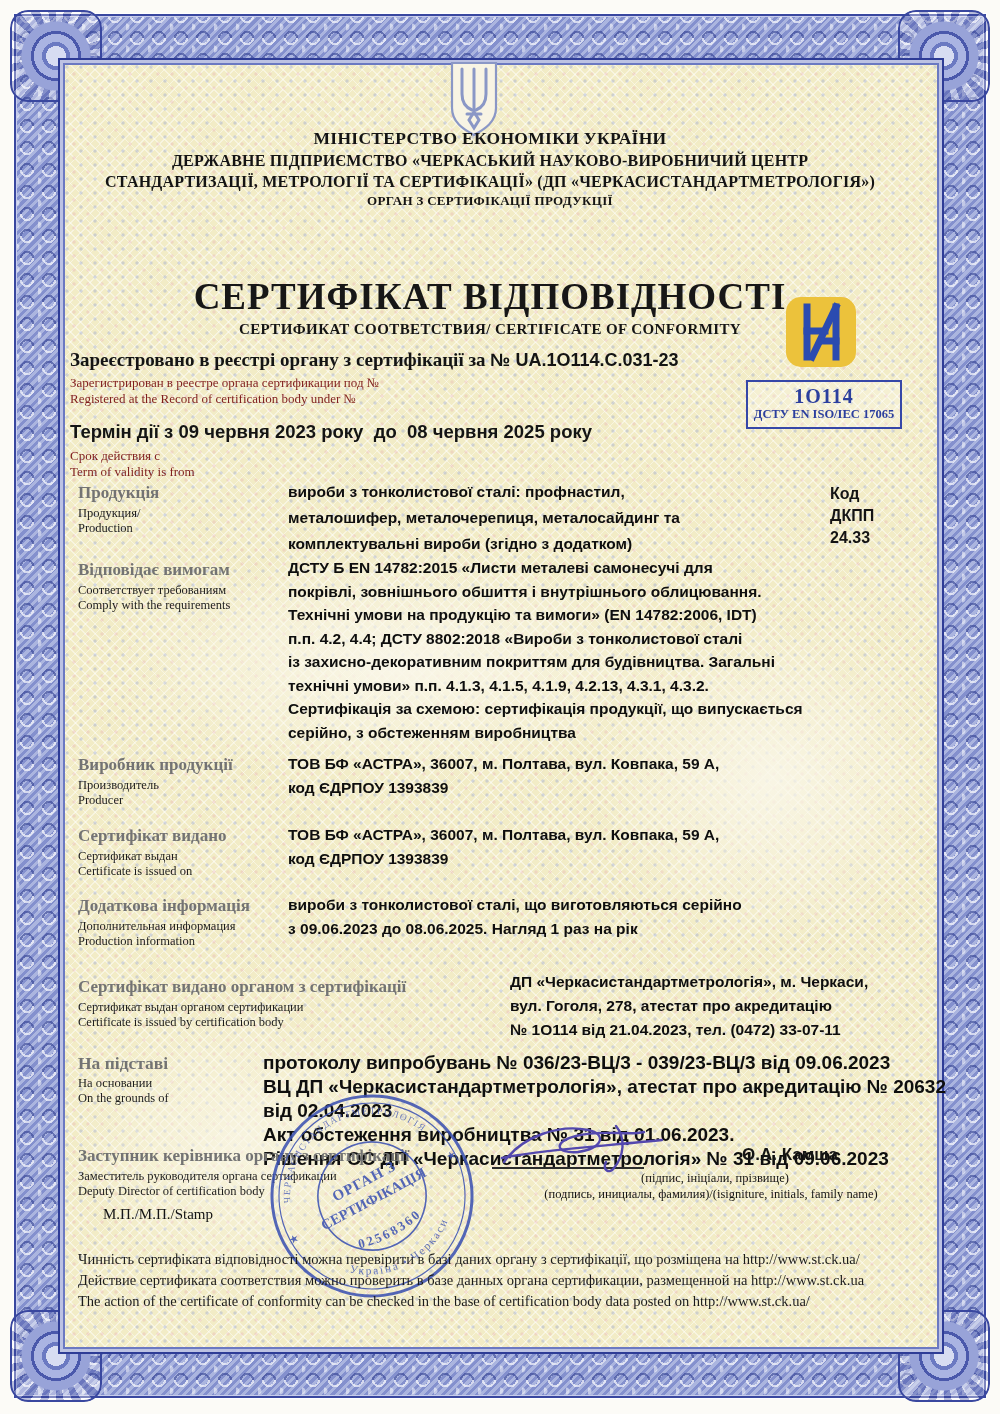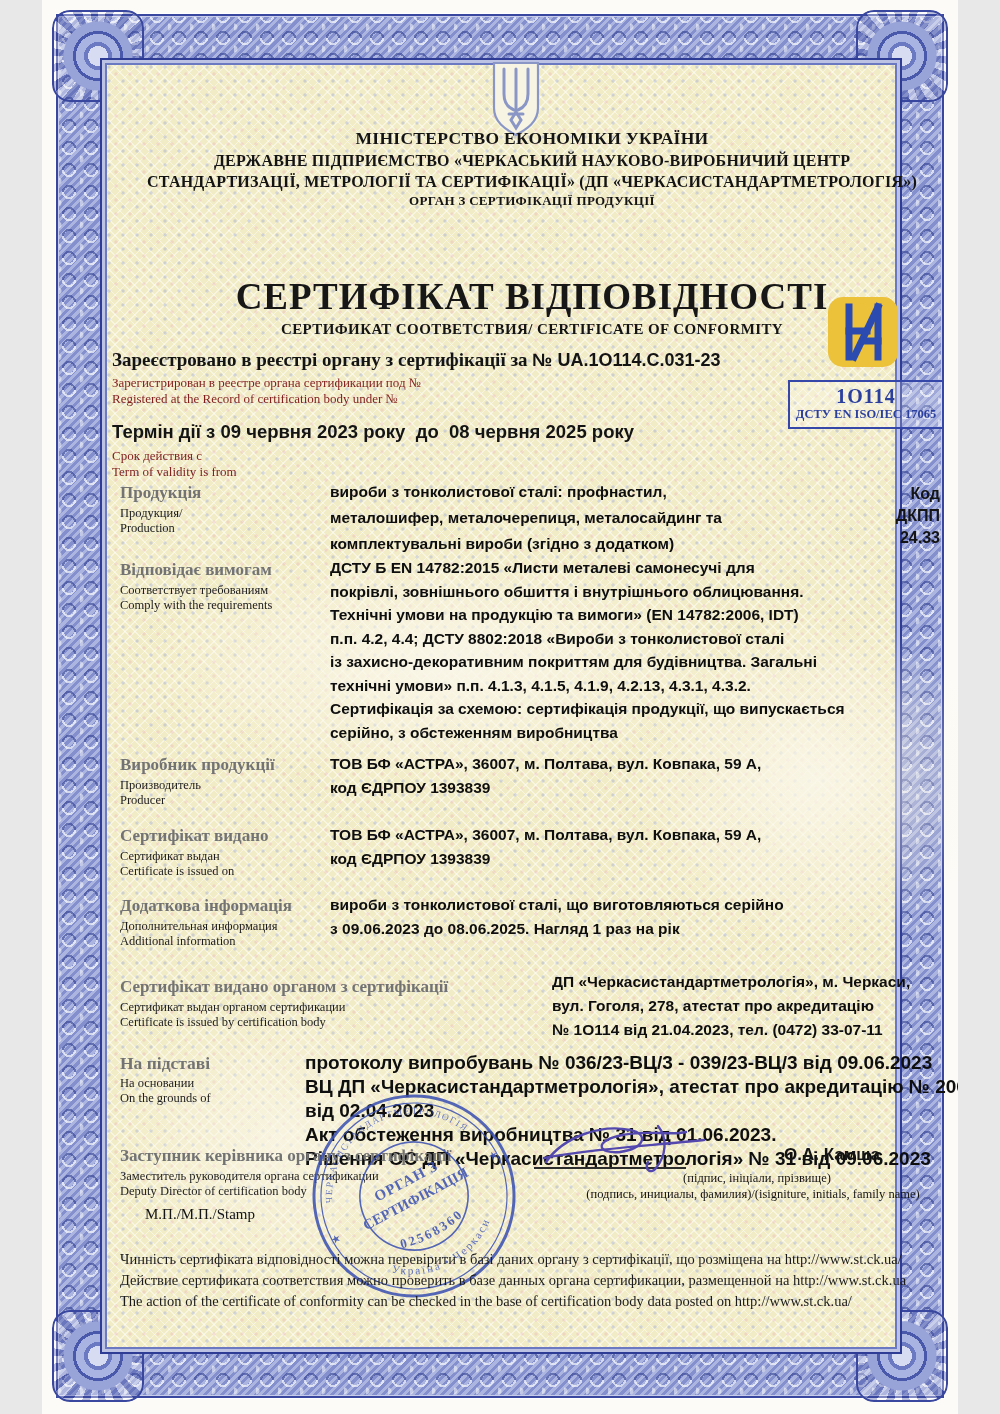--- a/index.html
+++ b/index.html
@@ -1,17 +1,17 @@
 <!DOCTYPE html>
 <html><head>
 <meta charset="utf-8">
 <style>
   html,body{margin:0;padding:0;background:#e8e8e8;}
   .page{
-    position:relative;width:916px;height:1414px;margin:0 auto;
+    position:relative;width:1000px;height:1414px;margin:0 auto;
     background:#fcfbf7;overflow:hidden;
     font-family:"Liberation Serif",serif;color:#141414;
   }
   
   .ornate{
     position:absolute;left:14px;top:14px;right:14px;bottom:16px;
     background-color:#94a0d6;
     background-image:
       radial-gradient(circle at 11px 0px, rgba(255,255,255,.0) 0 5px, rgba(255,255,255,.65) 5px 7px, rgba(255,255,255,0) 7px),
       radial-gradient(circle at 11px 22px, rgba(44,58,140,0) 0 5px, rgba(44,58,140,.55) 5px 7px, rgba(44,58,140,0) 7px),
@@ -58,21 +58,21 @@
   .subtitle{font:bold 15px/1.1 "Liberation Serif",serif;letter-spacing:.4px;}
   .reg-ua{font:bold 19px/1.1 "Liberation Serif",serif;}
   .reg-num{font:bold 18px/1.1 "Liberation Sans",sans-serif;}
   .small-serif{font:13px/1.25 "Liberation Serif",serif;color:#7f1d1d;}
   .validity{font:bold 18.5px/1.1 "Liberation Sans",sans-serif;white-space:pre-wrap;}
   .lbl{font:bold 17px/1.15 "Liberation Serif",serif;color:#737373;}
   .sub{font:12.5px/1.2 "Liberation Serif",serif;color:#1d1d1d;}
   .val{font:bold 15.5px/23.5px "Liberation Sans",sans-serif;color:#0e0e0e;white-space:pre-wrap;}
   .val24{line-height:24px;}
   .val15{font-size:19px;line-height:24px;}
-  .code-block{font:bold 16px/22px "Liberation Sans",sans-serif;text-align:right;}
+  .code-block{font:bold 16px/22px "Liberation Sans",sans-serif;text-align:left;}
   .badge-box{
     border:2px solid #3547a8;text-align:center;color:#2b3f9e;
     background:rgba(255,255,255,.22);
     padding-top:3px;
   }
   .badge-code{font:bold 20px/1.1 "Liberation Serif",serif;letter-spacing:1px;}
   .badge-std{font:bold 12.5px/1.2 "Liberation Serif",serif;}
   .sig-line{border-bottom:2px solid #2c2c2c;}
   .sig-name{font:bold 17px/1.1 "Liberation Sans",sans-serif;}
   .cap{font:12.5px/1.2 "Liberation Serif",serif;text-align:center;}
@@ -172,21 +172,21 @@
 код ЄДРПОУ 1393839</div>
 
     <div class="abs lbl" style="left:78px;top:826px">Сертифікат видано</div>
     <div class="abs sub" style="left:78px;top:849px">Сертификат выдан</div>
     <div class="abs sub" style="left:78px;top:864px">Certificate is issued on</div>
     <div class="abs val val24" style="left:288px;top:823px;width:530px">ТОВ БФ «АСТРА», 36007, м. Полтава, вул. Ковпака, 59 А,
 код ЄДРПОУ 1393839</div>
 
     <div class="abs lbl" style="left:78px;top:896px">Додаткова інформація</div>
     <div class="abs sub" style="left:78px;top:919px">Дополнительная информация</div>
-    <div class="abs sub" style="left:78px;top:934px">Additional information</div>
+    <div class="abs sub" style="left:78px;top:934px">Production information</div>
     <div class="abs val val24" style="left:288px;top:893px;width:580px">вироби з тонколистової сталі, що виготовляються серійно
 з 09.06.2023 до 08.06.2025. Нагляд 1 раз на рік</div>
 
     <div class="abs lbl" style="left:78px;top:977px">Сертифікат видано органом з сертифікації</div>
     <div class="abs sub" style="left:78px;top:1000px">Сертификат выдан органом сертификации</div>
     <div class="abs sub" style="left:78px;top:1015px">Certificate is issued by certification body</div>
     <div class="abs val val24" style="left:510px;top:970px;width:430px">ДП «Черкасистандартметрологія», м. Черкаси,
 вул. Гоголя, 278, атестат про акредитацію
 № 1О114 від 21.04.2023, тел. (0472) 33-07-11</div>
 

